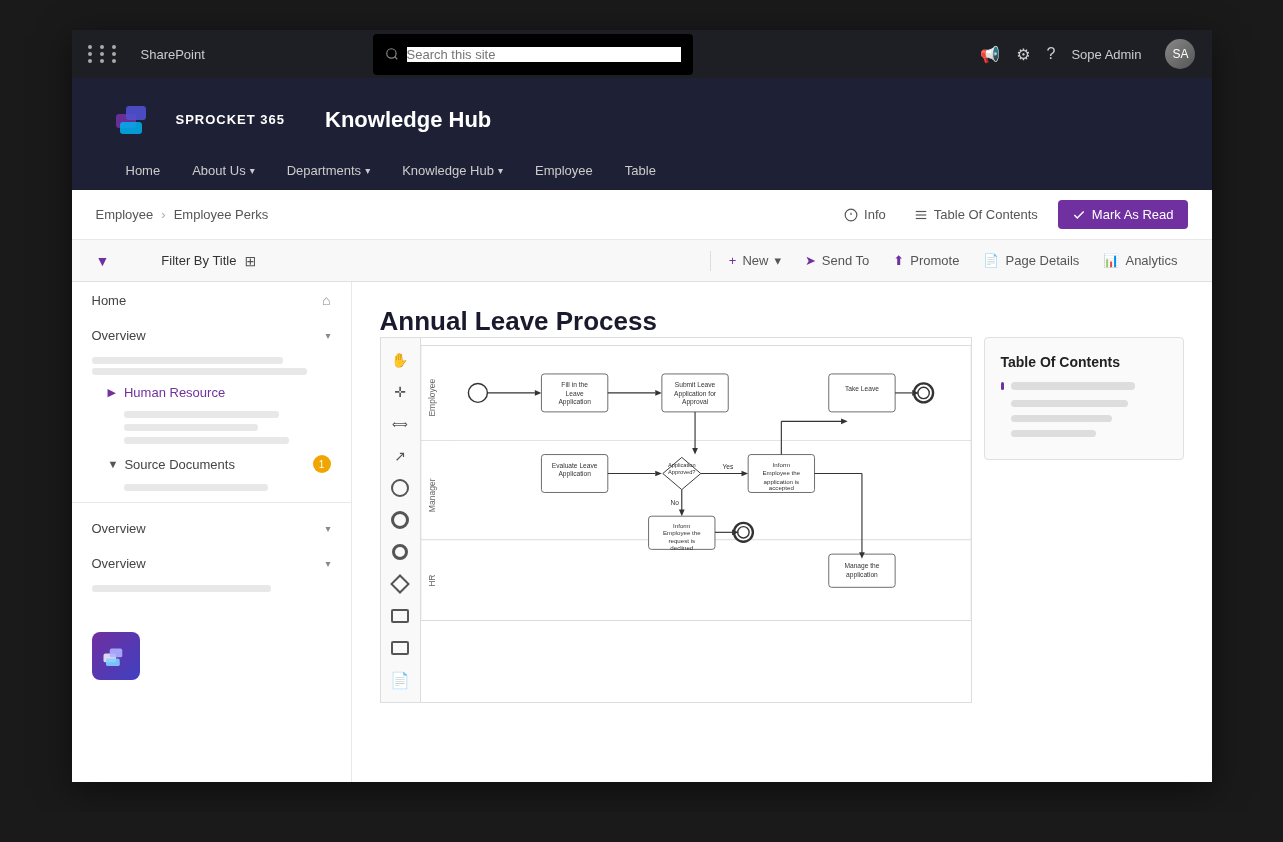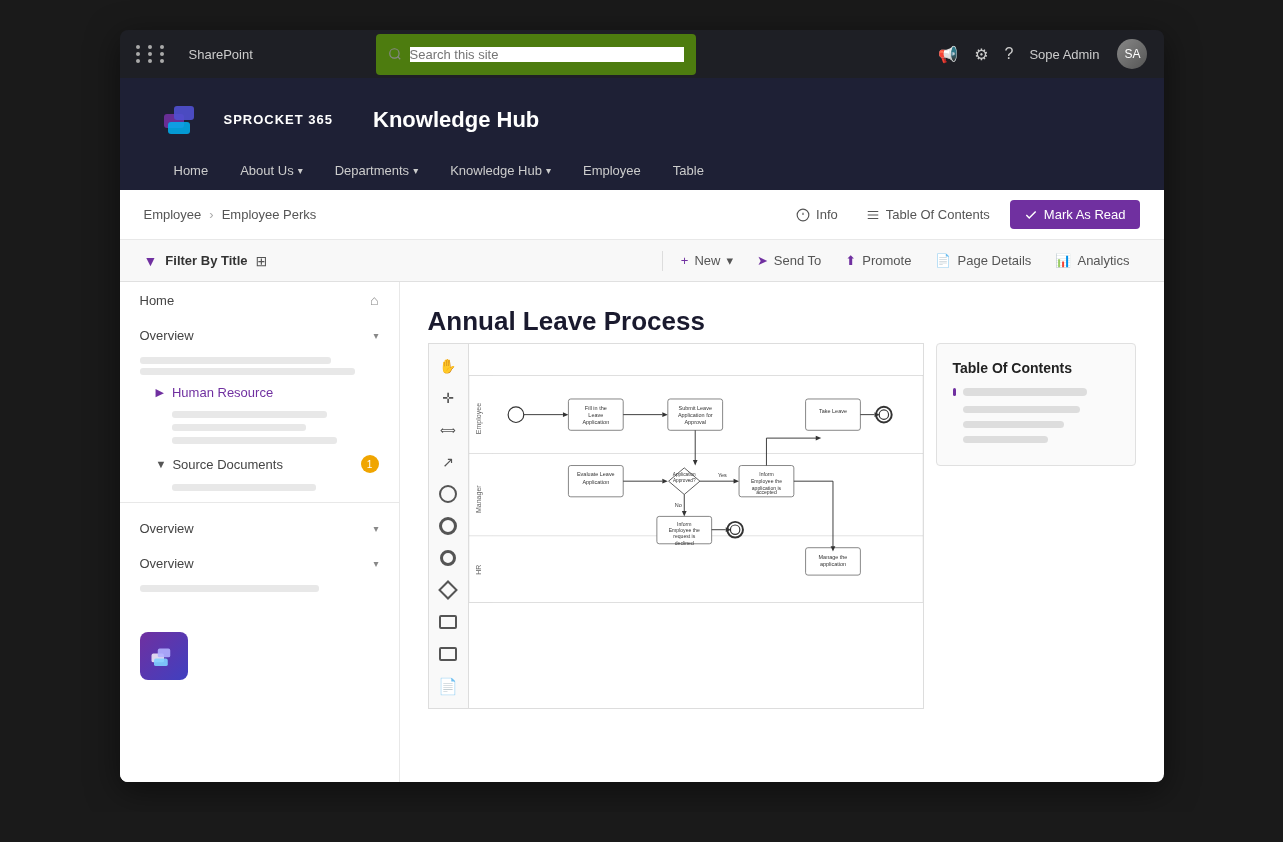--- a/index.html
+++ b/index.html
@@ -1,21 +1,21 @@
 <!DOCTYPE html>
 <html><head>
   <meta charset="utf-8">
   <style>
     * { box-sizing: border-box; margin: 0; padding: 0; }
     body { background: #1a1a1a; font-family: 'Segoe UI', Arial, sans-serif; font-size: 14px; color: #333; }
 
     .outer-wrapper {
-      width: 1044px;
+      width: 1140px;
       margin: 30px auto;
-      border-radius: 8px;
+      border-radius: 0;
       overflow: hidden;
       box-shadow: 0 8px 32px rgba(0,0,0,0.5);
     }
 
     
     .top-bar {
       background: #1e1f25;
       display: flex;
       align-items: center;
       padding: 0 16px;
@@ -36,21 +36,21 @@
     }
     .top-bar-logo-text {
       color: #ccc;
       font-size: 13px;
       font-weight: 500;
       margin-right: auto;
     }
     .search-bar {
       display: flex;
       align-items: center;
-      background: #4d7c0f;
+      background: #000000;
       border-radius: 4px;
       padding: 13px 12px;
       gap: 8px;
       width: 320px;
       position: relative;
       left: -60px;
     }
     .search-bar input {
       border: none;
       outline: none;
@@ -66,21 +66,21 @@
       margin-left: auto;
     }
     .top-bar-icon {
       color: #ccc;
       font-size: 16px;
       cursor: pointer;
     }
     .user-info {
       display: flex;
       align-items: center;
-      gap: 18px;
+      gap: 24px;
       color: #ccc;
       font-size: 13px;
     }
     .avatar {
       width: 30px; height: 30px;
       border-radius: 50%;
       background: linear-gradient(135deg, #888, #555);
       overflow: hidden;
       display: flex; align-items: center; justify-content: center;
       color: #fff;
@@ -185,21 +185,21 @@
       align-items: center;
       gap: 4px;
     }
     .filter-section {
       display: flex;
       align-items: center;
       gap: 8px;
       margin-right: auto;
     }
     .filter-icon { color: #7030a0; font-size: 14px; }
-    .filter-label { font-size: 13px; font-weight: 700; color: #333; }
+    .filter-label { font-size: 13px; font-weight: 400; color: #333; margin-left: 44px; }
     .filter-adjust { color: #555; font-size: 14px; }
     .toolbar-btn {
       display: flex;
       align-items: center;
       gap: 6px;
       font-size: 13px;
       color: #555;
       cursor: pointer;
       padding: 5px 10px;
       border-radius: 3px;
@@ -279,21 +279,20 @@
 
     
     .content-area {
       flex: 1;
       padding: 24px 28px;
     }
     .page-title {
       font-size: 26px;
       font-weight: 600;
       color: #1a1a2e;
-      margin-bottom: 6px;
     }
     .bpmn-label {
       font-size: 12px;
       color: #666;
       margin-bottom: 16px;
     }
 
     .diagram-container {
       display: flex;
       gap: 0;

